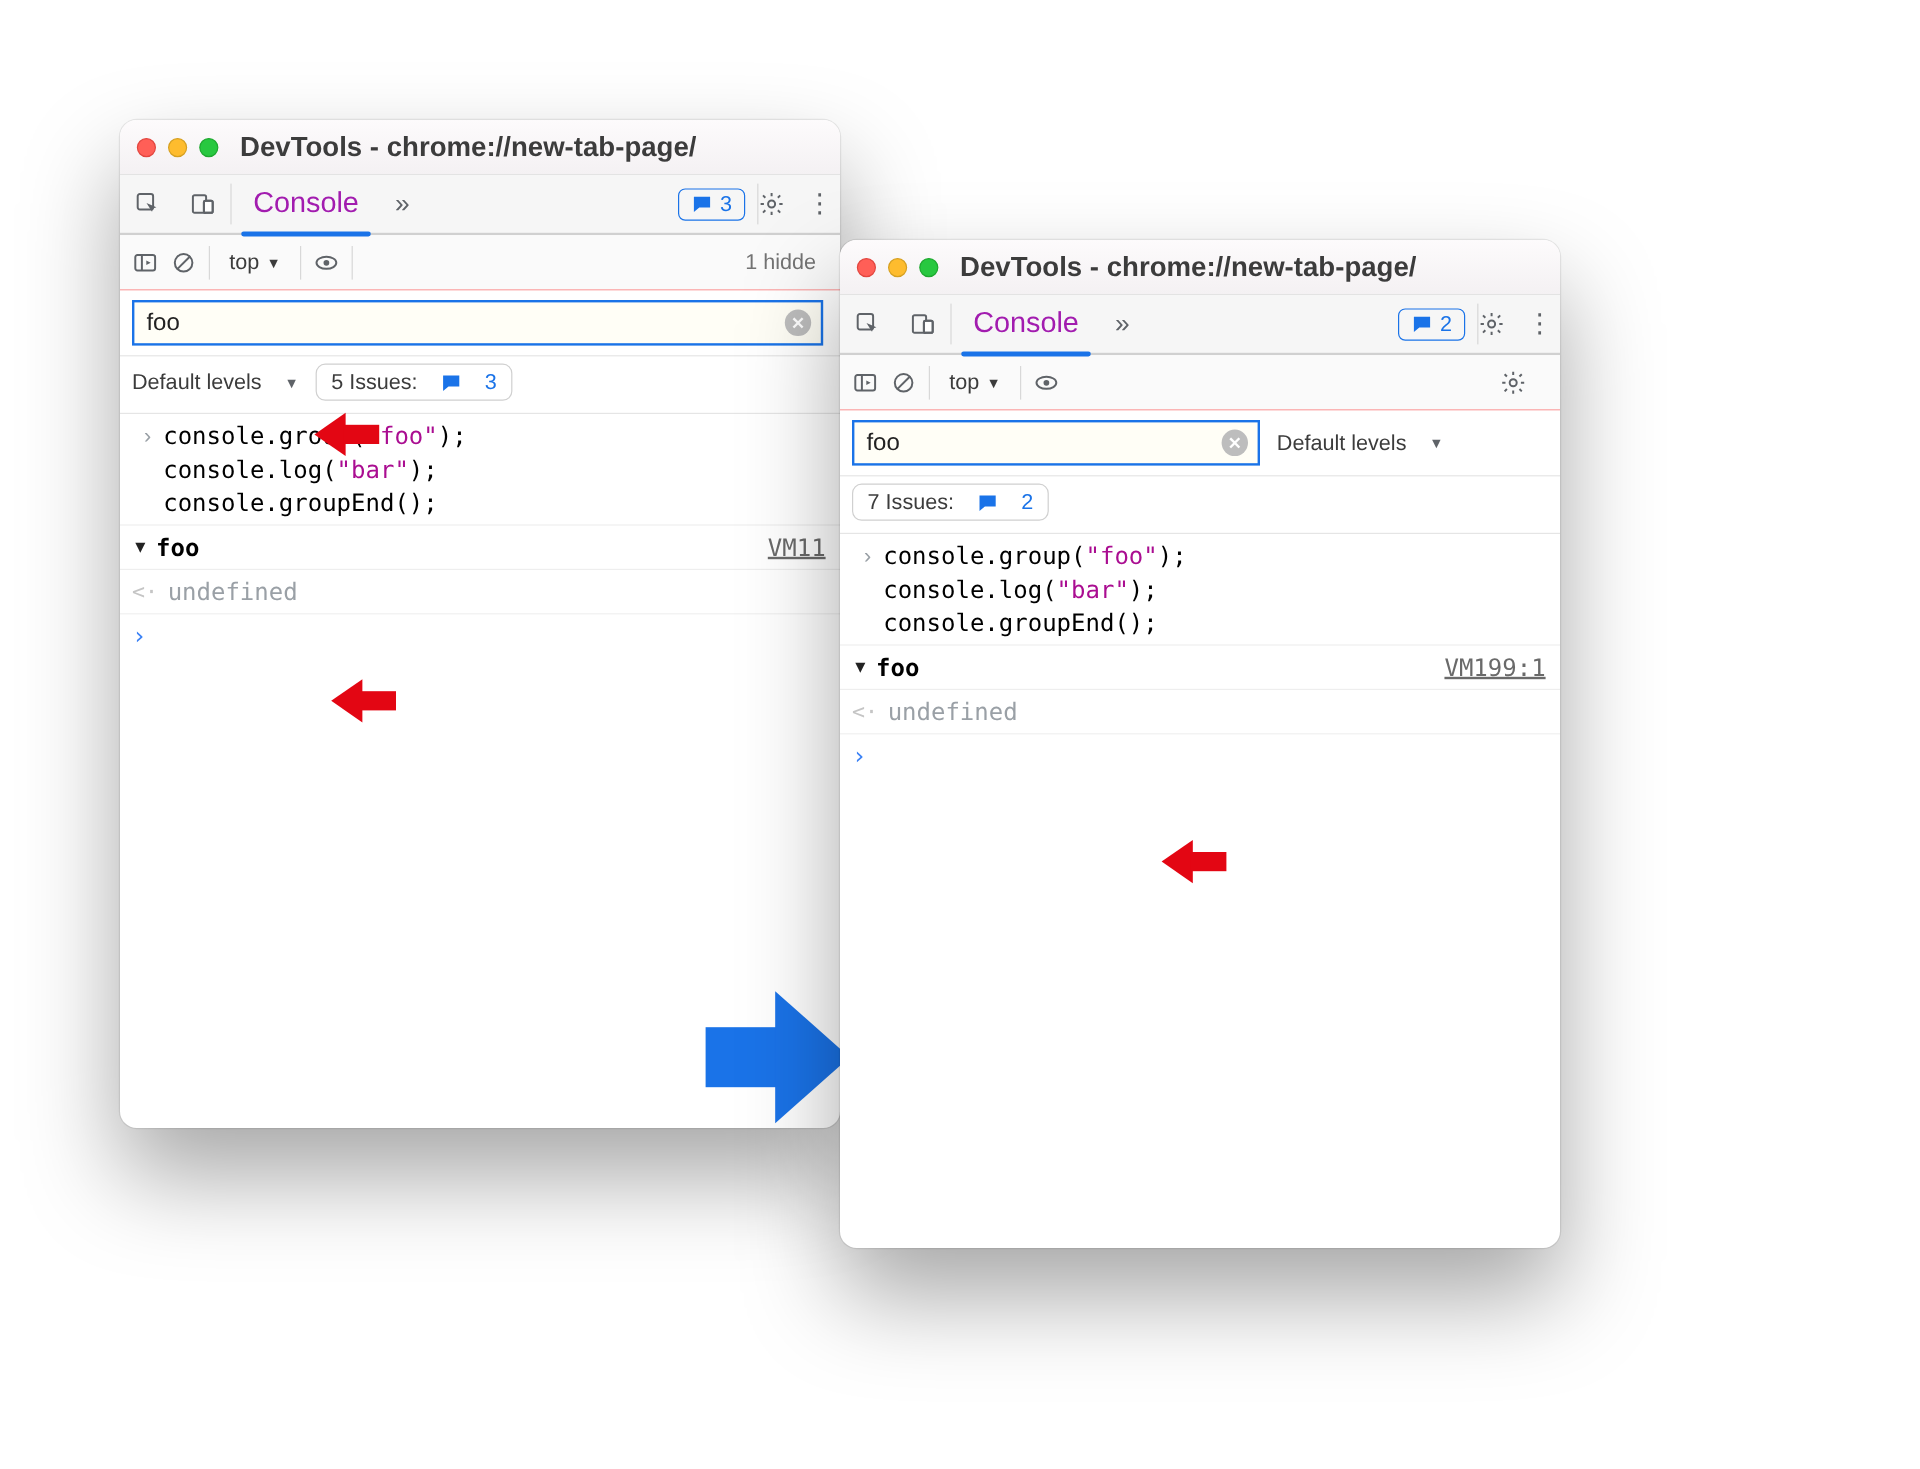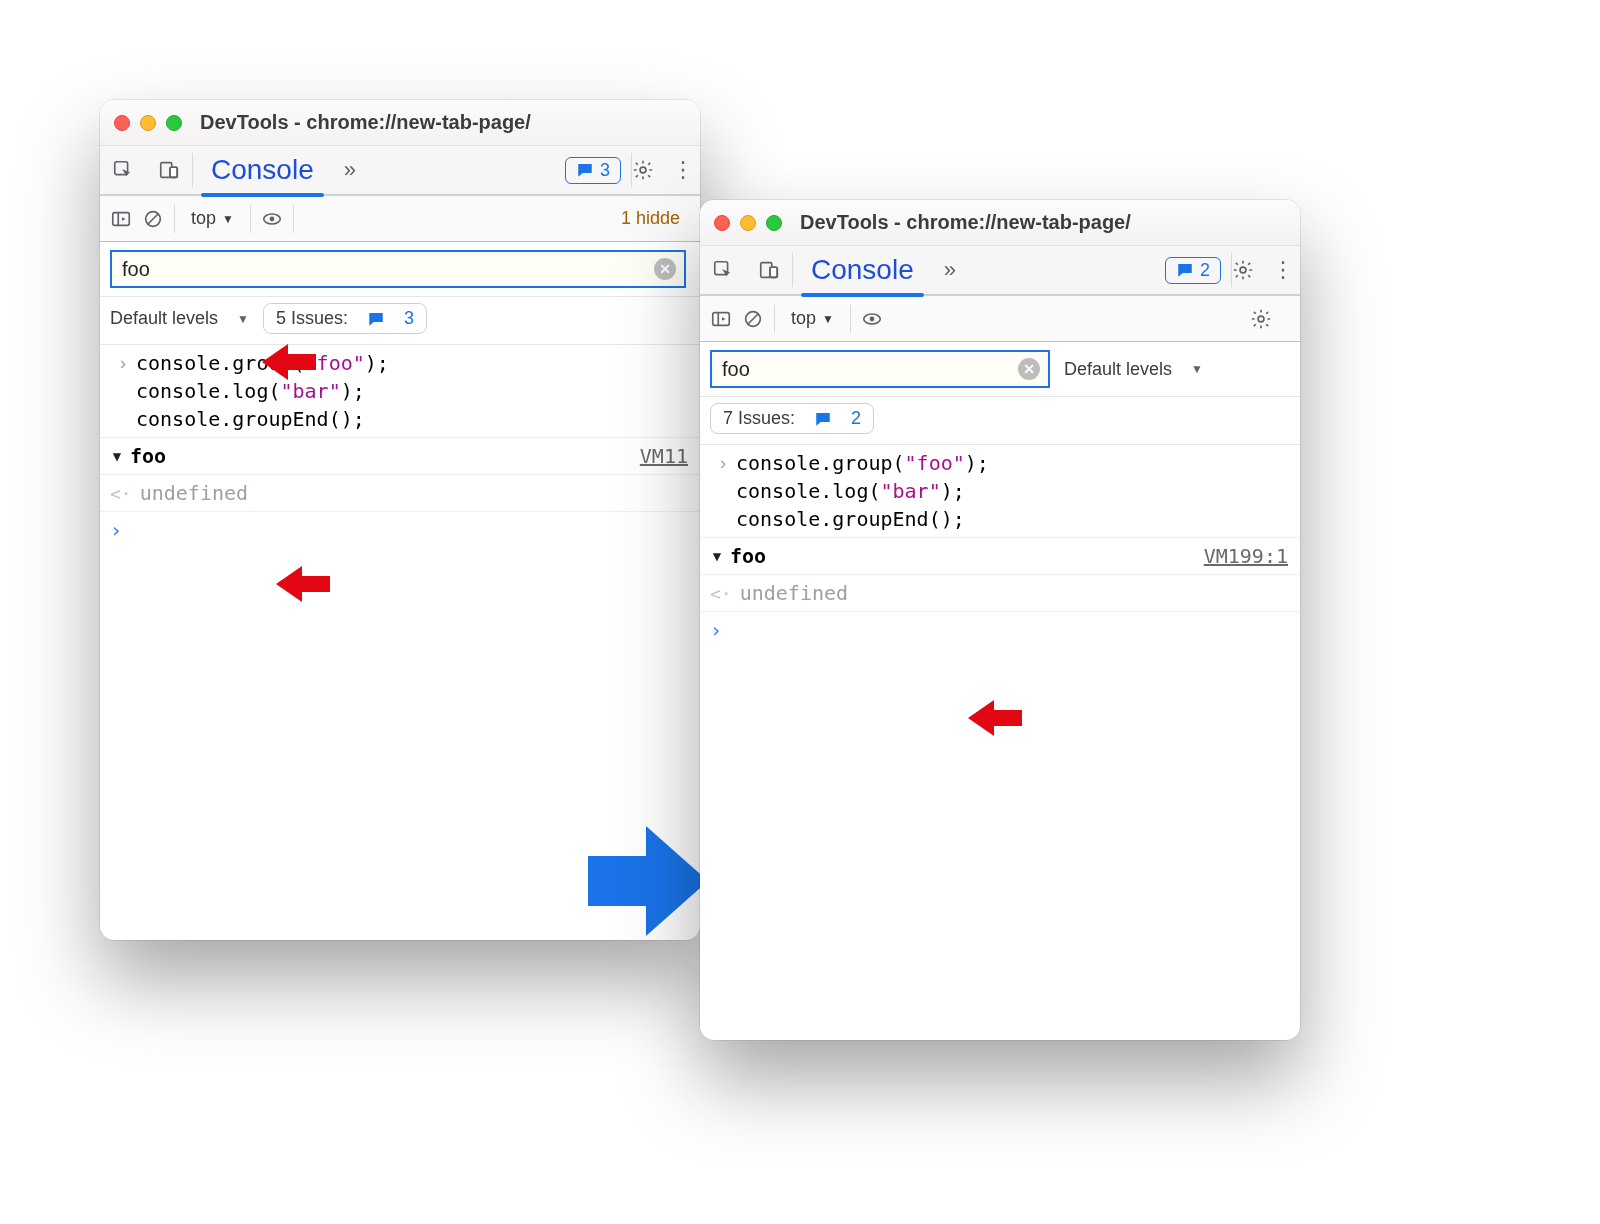--- a/index.html
+++ b/index.html
@@ -30,33 +30,33 @@
     align-items: center;
     padding: 0 14px;
     border-bottom: 1px solid #e3e3e3;
     background: linear-gradient(#fdfbfc,#f4f1f3);
   }
   .traffic { display:flex; gap:10px; margin-right:18px;}
   .dot { width:16px; height:16px; border-radius:50%; }
   .dot.red{background:#ff5f57;border:1px solid #e2463f;}
   .dot.yellow{background:#febc2e;border:1px solid #d6a021;}
   .dot.green{background:#28c840;border:1px solid #1ea92f;}
-  .titletext{ font-size:20px; font-weight:600; color:#3c3c3c; white-space:nowrap; overflow:hidden; text-overflow:ellipsis;}
+  .titletext{ font-size:23px; font-weight:600; color:#3c3c3c; white-space:nowrap; overflow:hidden; text-overflow:ellipsis;}
 
   
   .tabstrip {
     height: 50px;
     display:flex; align-items:center; border-bottom:2px solid #d0d0d0;
     background:#f6f6f6;
   }
   .tabstrip .iconbtn { width:46px; height:50px; display:flex; align-items:center; justify-content:center; color:#5f6368; }
   .tabstrip .sep { width:1px; height:34px; background:#d8d8d8;}
   .tab {
     height:50px; display:flex; align-items:center; padding:0 18px;
-    font-size:28px; color:#1d4ed8; position:relative;
+    font-size:24px; color:#a21caf; position:relative;
   }
   .tab.active::after{
     content:""; position:absolute; left:8px; right:8px; bottom:-2px; height:4px;
     background:#1a73e8; border-radius:2px;
   }
   .chev { padding:0 12px; color:#5f6368; font-size:22px;}
   .spacer{flex:1;}
   .badge-blue{
     display:flex; align-items:center; gap:6px;
     border:1.5px solid #1a73e8; border-radius:6px;
@@ -68,21 +68,21 @@
 
   
   .ctxrow{
     height:46px; display:flex; align-items:center; gap:10px;
     padding:0 10px; border-bottom:1px solid #fca5a5; background:#fafafa;
     font-size:18px; color:#3c3c3c;
   }
   .ctxrow .sep{width:1px;height:28px;background:#d8d8d8;}
   .ctx-select{ display:flex; align-items:center; gap:6px; padding:0 6px;}
   .caretdown{font-size:12px;}
-  .hidden-text{ margin-left:auto; color:#a16207; padding-right:10px; white-space:nowrap; overflow:hidden;}
+  .hidden-text{ margin-left:auto; color:#737373; padding-right:10px; white-space:nowrap; overflow:hidden;}
 
   
   .filterrow{ padding:8px 10px; border-bottom:1px solid #e5e5e5; display:flex; align-items:center; gap:14px; flex-wrap:wrap;}
   .filterbox{
     display:flex; align-items:center;
     border:2px solid #1a73e8; background:#fffef6; height:38px;
     padding:0 8px; width:340px;
   }
   #win-left .filterbox{ width: calc(100% - 4px); }
   .filterbox input{

